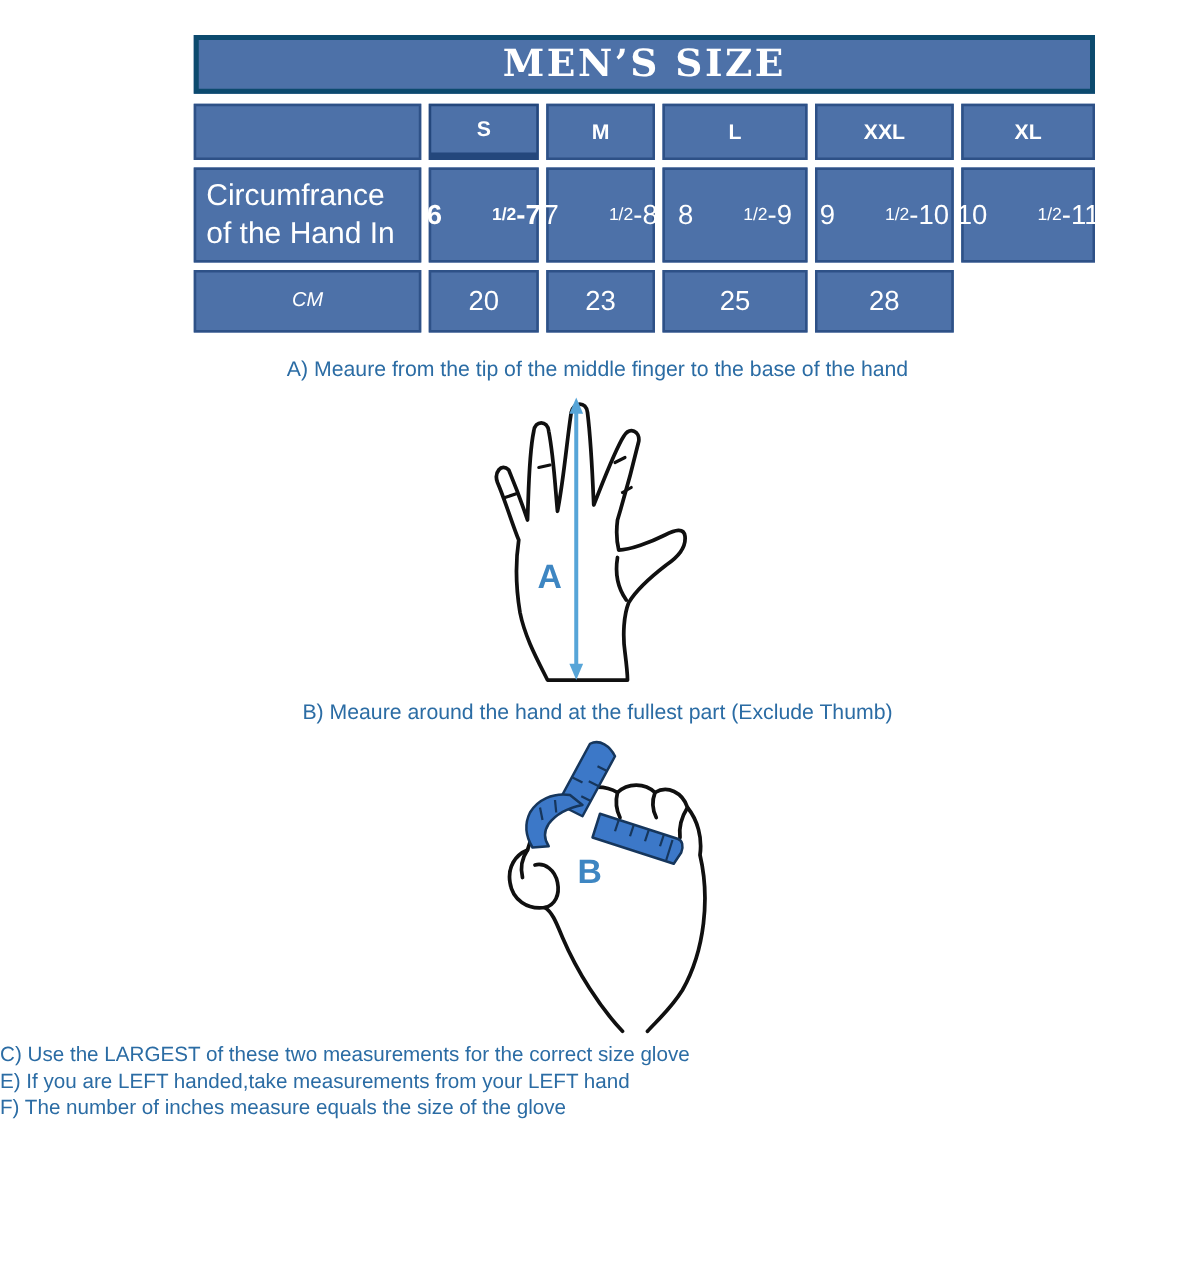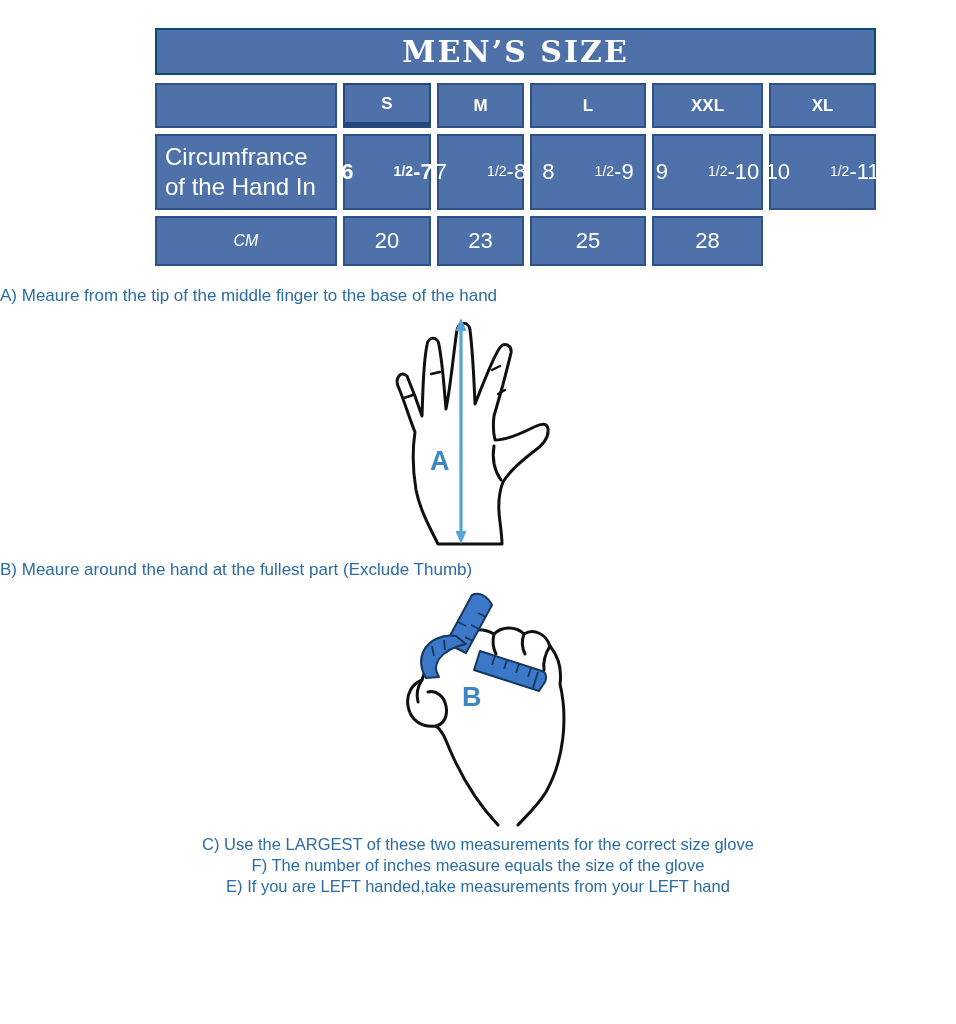--- a/index.html
+++ b/index.html
@@ -4,21 +4,21 @@
 <style>
   html,body{margin:0;padding:0;background:#ffffff;}
   .canvas{
     position:relative;width:956px;height:1024px;background:#ffffff;overflow:hidden;
     font-family:"Liberation Sans",sans-serif;
   }
   
   .table-wrap{position:absolute;left:155px;top:28px;width:721px;}
   .tbl-title{
     box-sizing:border-box;height:47px;width:100%;
-    background:#4d71a8;border:2px solid #0c4a6e;
+    background:#4d71a8;border:4px solid #0c4a6e;
     color:#ffffff;font-family:"DejaVu Serif",serif;font-weight:bold;
     font-size:30px;letter-spacing:2px;
     display:flex;align-items:center;justify-content:center;
     margin-bottom:8px;
   }
   .grid{
     display:grid;
     grid-template-columns:182px 88px 87px 116px 111px 107px;
     grid-template-rows:45px 76px 50px;
     gap:6px;
@@ -33,27 +33,27 @@
   .lbl{
     justify-content:flex-start;text-align:left;
     padding:4px 6px 4px 8px;font-size:24px;line-height:1.25;
   }
   .lbl-cm{font-size:16px;font-style:italic;}
   .val{font-size:22px;}
   .val .frac{font-size:14px;position:relative;top:-1px;margin-left:40px;}
   .b{font-weight:bold;}
   
   .note{
-    position:absolute;left:0;width:956px;
+    position:absolute;left:0;width:956px;text-align:center;
     color:#2b6ca4;font-size:17px;
   }
   .note-a{top:286px;}
   .note-b{top:560px;}
   .notes-block{
-    position:absolute;top:834px;left:0;width:956px;text-align:center;
+    position:absolute;top:834px;left:0;width:956px;text-align:left;
     color:#2b6ca4;font-size:16.5px;line-height:21px;
   }
   
   .hand-svg{position:absolute;left:352px;top:312px;}
   .fist-svg{position:absolute;left:366px;top:588px;}
   svg text.diagram-label{
     font-family:"Liberation Sans",sans-serif;font-weight:bold;font-size:27px;
     fill:#3e86c2;
   }
 </style>
@@ -175,17 +175,17 @@
         <path d="M153,76 L150,85"></path>
         <path d="M165,80 L162,89"></path>
         <path d="M172,84 L167,100"></path>
       </g>
     </g>
     <text class="diagram-label" x="96" y="118">B</text>
   </svg>
 
   <div class="notes-block">
     <div>C) Use the LARGEST of these two measurements for the correct size glove</div>
+    <div>E) If you are LEFT handed,take measurements from your LEFT hand</div>
     <div>F) The number of inches measure equals the size of the glove</div>
-    <div>E) If you are LEFT handed,take measurements from your LEFT hand</div>
   </div>
 
 </div>
 
 </body></html>

